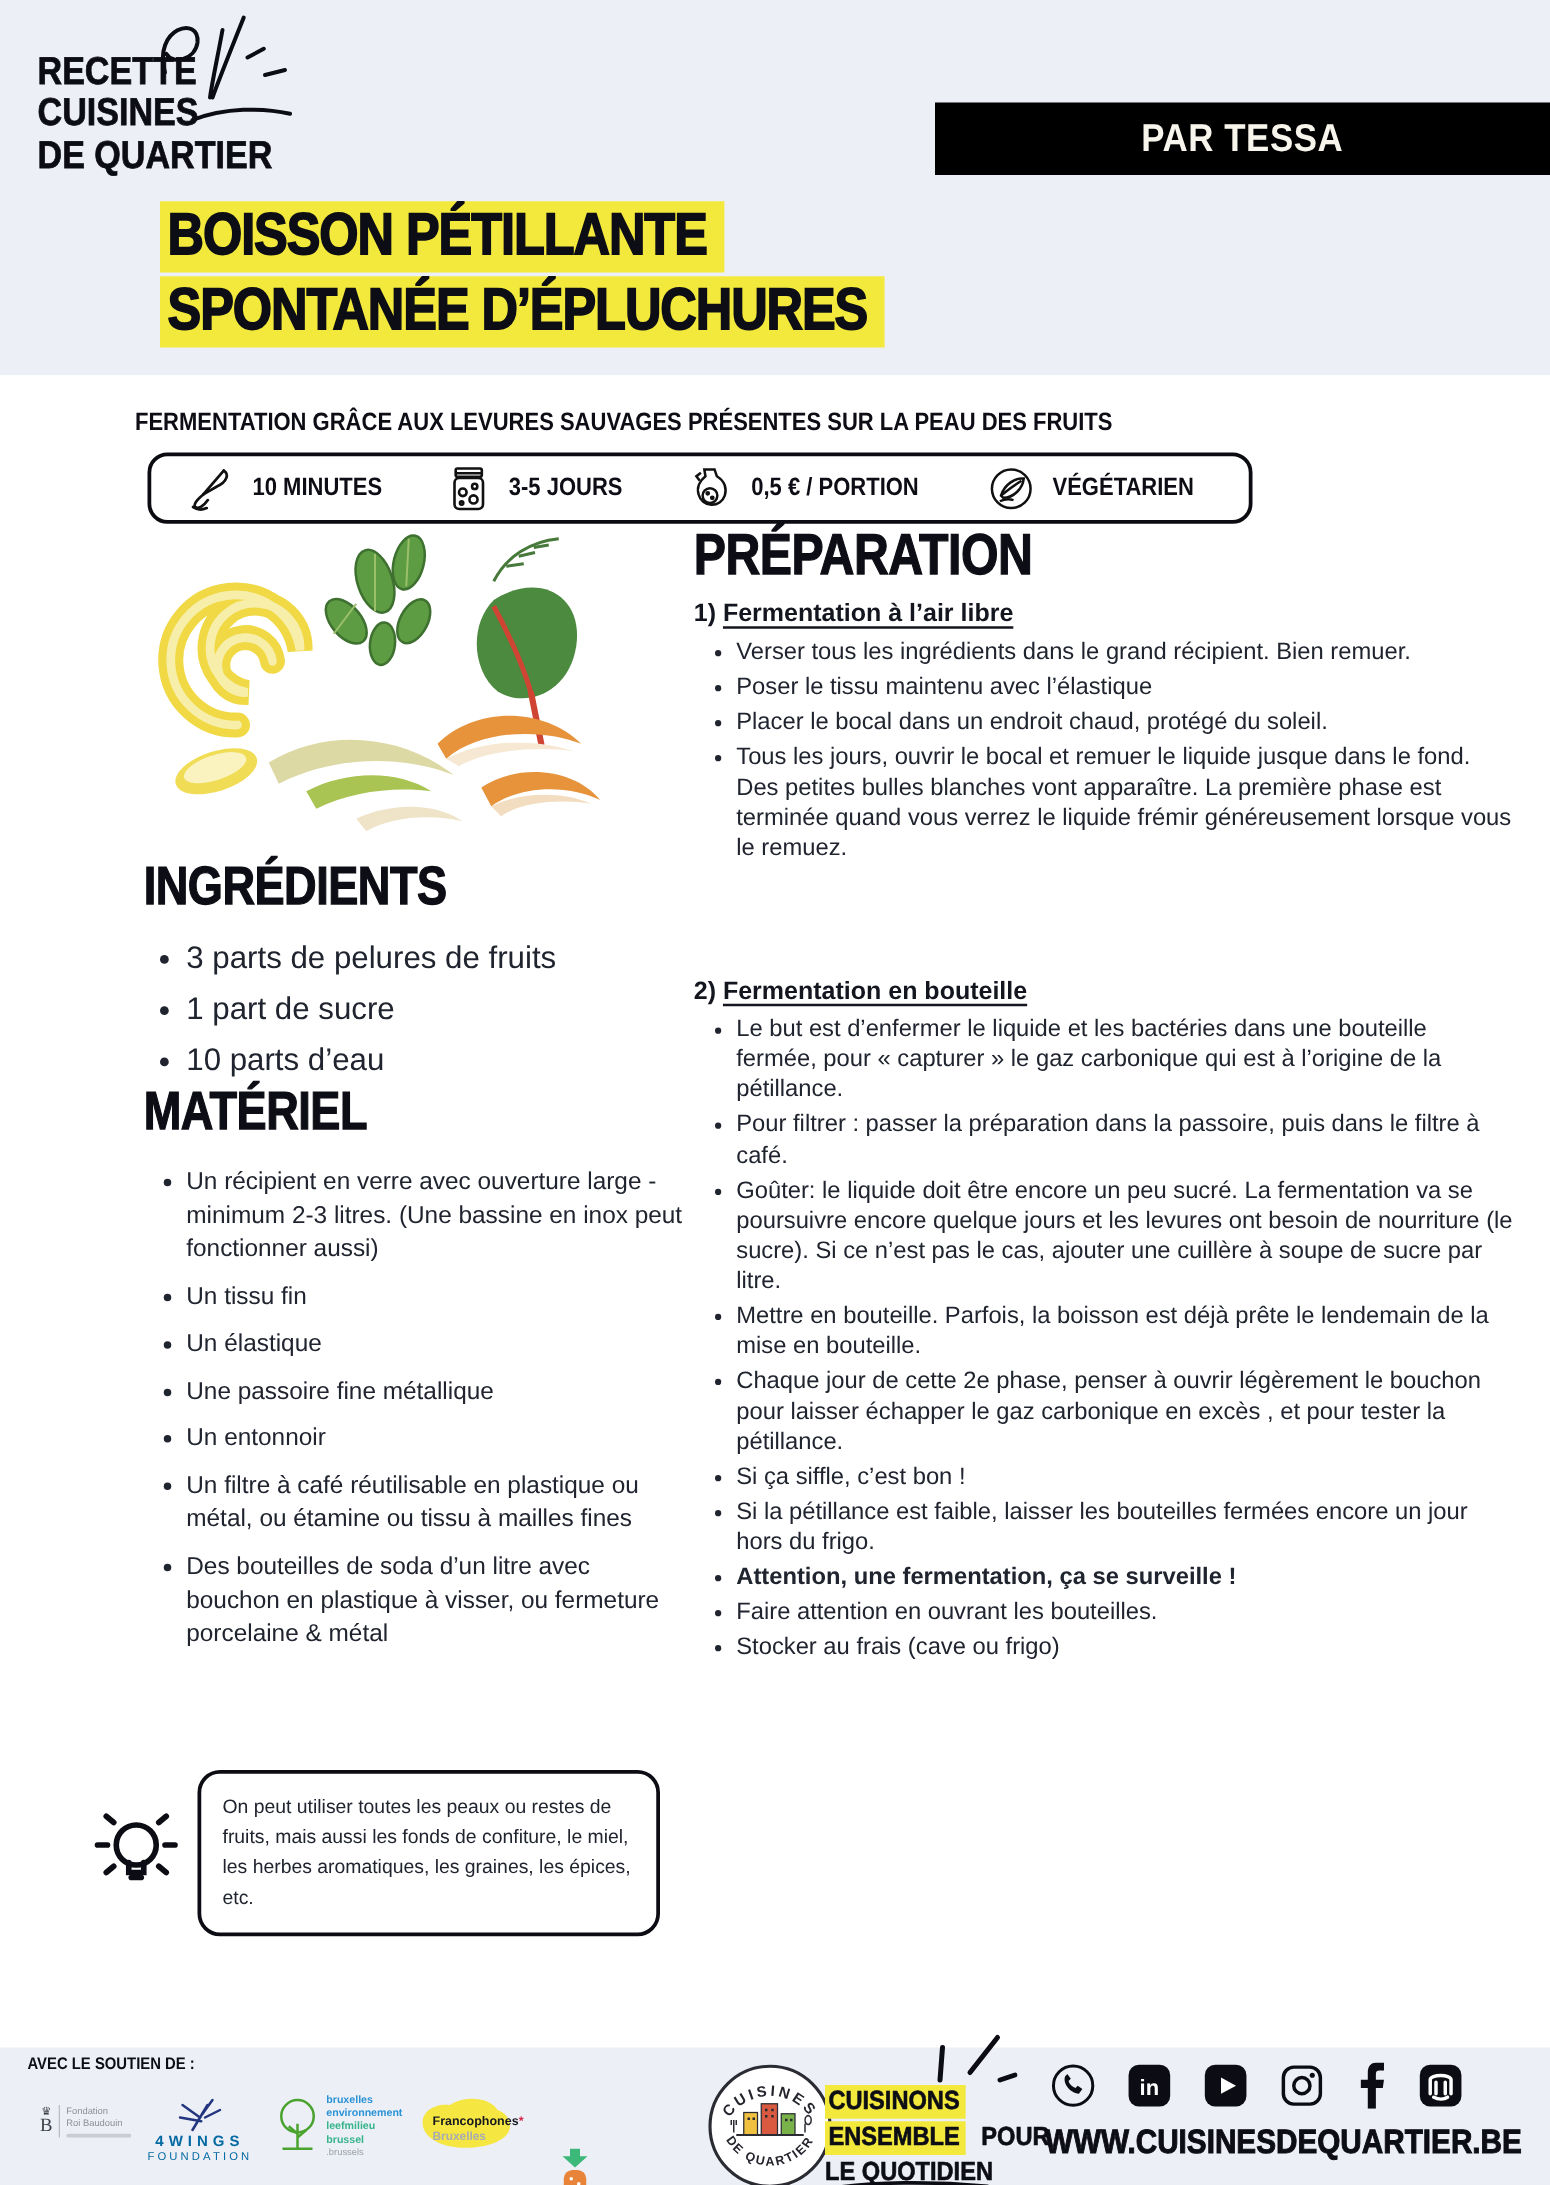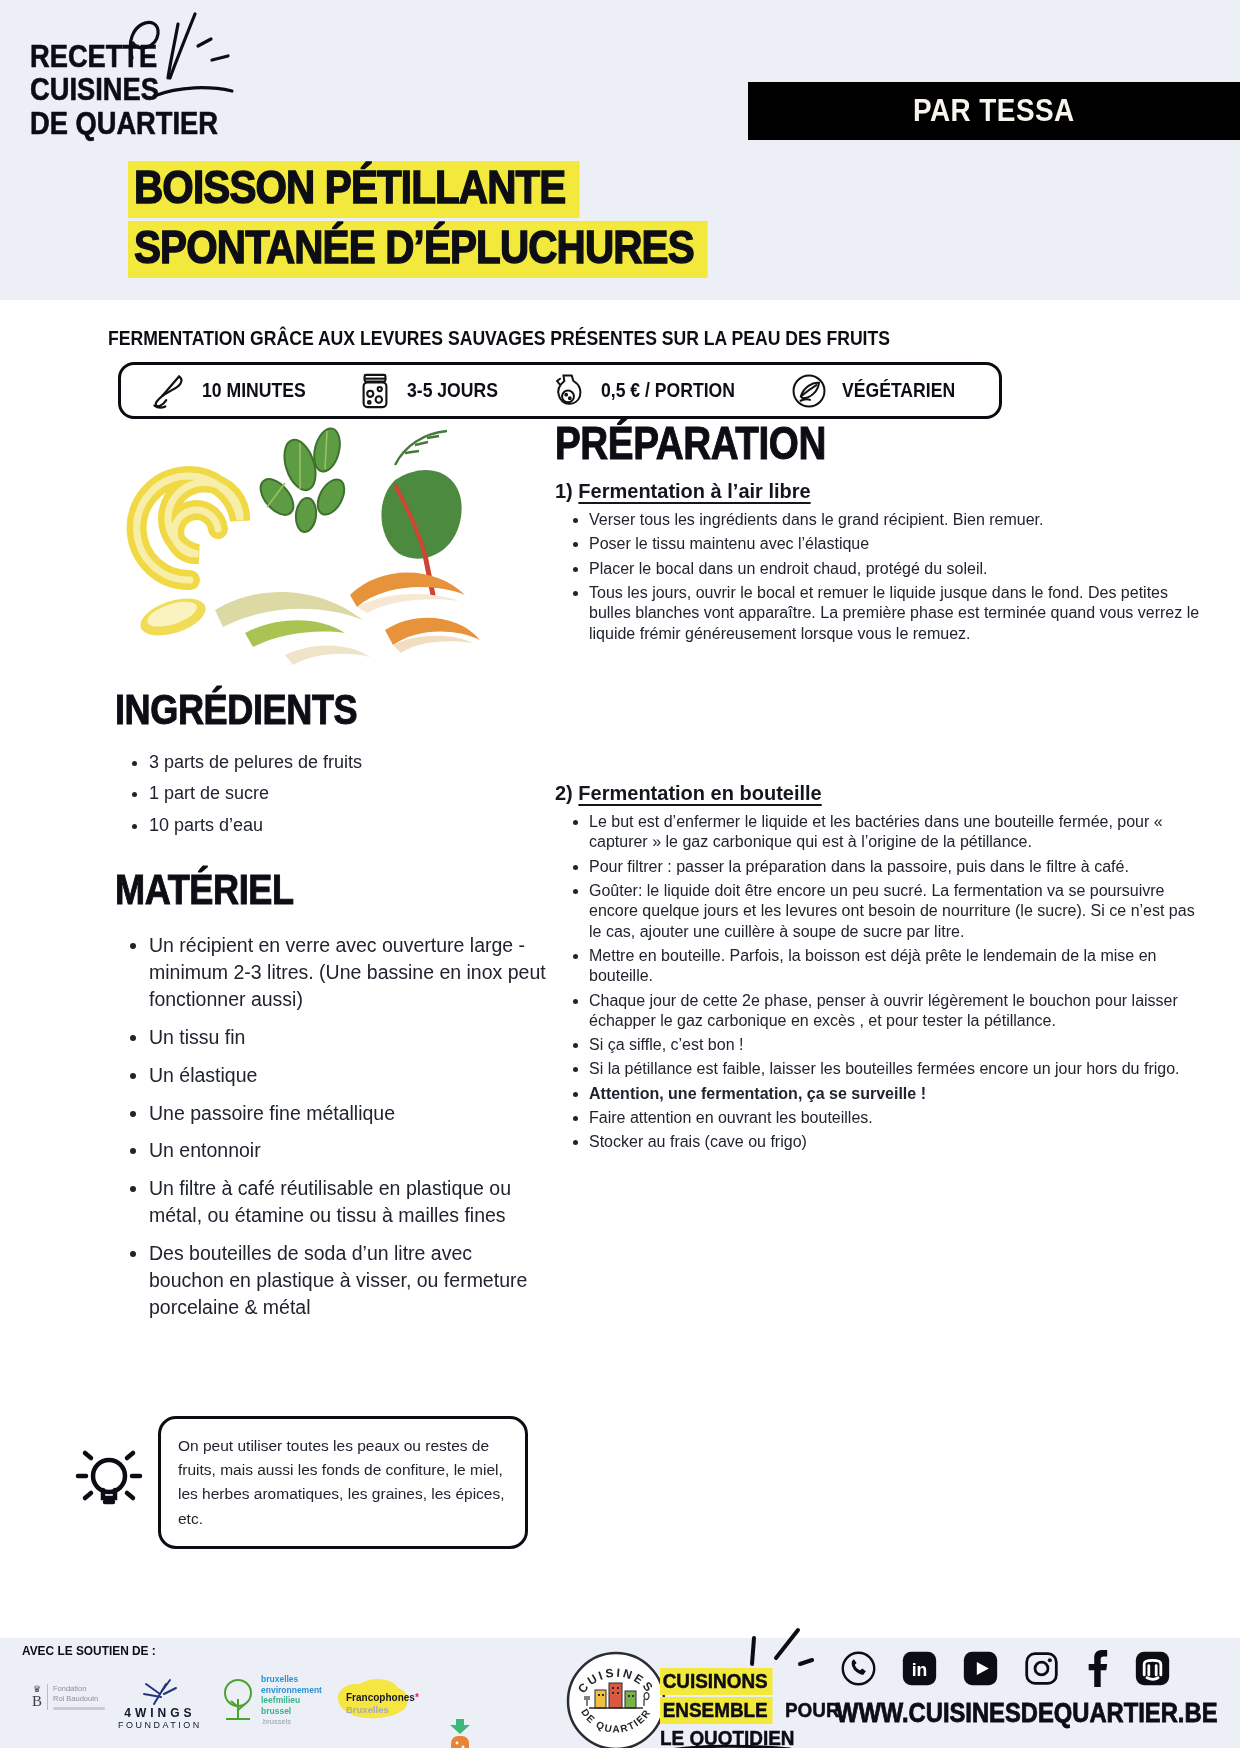--- a/index.html
+++ b/index.html
@@ -28,44 +28,44 @@
             border-radius:16px;display:flex;align-items:center;justify-content:space-between;
             padding:14px 28px;box-sizing:border-box;}
   .info-item{display:flex;align-items:center;gap:13px;}
   .info-item .lbl{font-size:20px;display:inline-block;}
   
   .h2-ing{left:115px;top:688px;font-size:43px;}
   .h2-mat{left:115px;top:868px;font-size:43px;}
   .h2-prep{left:555px;top:420px;font-size:46px;}
   ul{list-style:disc;margin:0;padding-left:34px;}
   .ing-list{left:115px;top:750px;width:400px;}
-  .ing-list li{font-size:18px;line-height:1.35;margin-bottom:7px;}
+  .ing-list li{font-size:25px;line-height:1.35;margin-bottom:7px;}
   .mat-list{left:115px;top:932px;width:402px;}
   .mat-list li{font-size:19.5px;line-height:1.38;margin-bottom:11px;}
   
   .bulb{left:70px;top:1438px;}
   .tip-box{left:158px;top:1416px;width:370px;box-sizing:border-box;background:#fff;
            border:3.5px solid #0c0c14;border-radius:18px;padding:15px 17px;font-size:15.5px;line-height:1.56;}
   
   .prep-title1{left:555px;top:480px;}
   .prep-list1{left:555px;top:510px;width:622px;}
   .prep-title2{left:555px;top:782px;}
   .prep-list2{left:555px;top:812px;width:622px;}
   .prep-title{font-size:20px;font-weight:700;color:#14161f;}
   .prep-title .u{text-decoration:underline;text-decoration-thickness:2px;text-underline-offset:4px;}
-  .prep-list1 li,.prep-list2 li{font-size:16px;line-height:1.27;margin-bottom:4px;}
+  .prep-list1 li,.prep-list2 li{font-size:19px;line-height:1.27;margin-bottom:4px;}
   li.bold{font-weight:700;}
   
   .support-label{left:22px;top:1643px;font-size:13.5px;}
   .partner{display:flex;align-items:center;gap:5px;}
   .frb{left:32px;top:1684px;}
   .frb .txt{font-size:7.5px;color:#8b8f99;line-height:1.3;}
   .frb .bar{width:1px;height:26px;background:#b9bcc4;}
   .microline{width:52px;height:3px;background:#c9ccd4;margin-top:3px;border-radius:2px;}
-  .wings{left:118px;top:1678px;text-align:center;color:#0f172a;}
+  .wings{left:118px;top:1678px;text-align:center;color:#0369a1;}
   .wings .l1{font-size:12px;font-weight:700;letter-spacing:4px;}
   .wings .l2{font-size:9px;letter-spacing:2.5px;}
   .bxl{left:220px;top:1674px;display:flex;gap:5px;align-items:center;}
   .bxl .t{font-size:8.5px;line-height:1.25;font-weight:700;}
   .bxl .b1{color:#2a93d5;} .bxl .b2{color:#35b48b;} .bxl .b3{color:#9aa0a8;font-weight:400;font-size:7.5px;}
   .franco{left:330px;top:1676px;width:90px;height:46px;}
   .franco .blob{position:absolute;left:0;top:0;}
   .franco .t1{position:absolute;left:16px;top:16px;font-size:10px;font-weight:700;color:#16181f;}
   .franco .t1 .star{color:#d6274a;}
   .franco .t2{position:absolute;left:16px;top:28px;font-size:9.5px;color:#a7abb3;font-weight:700;}

